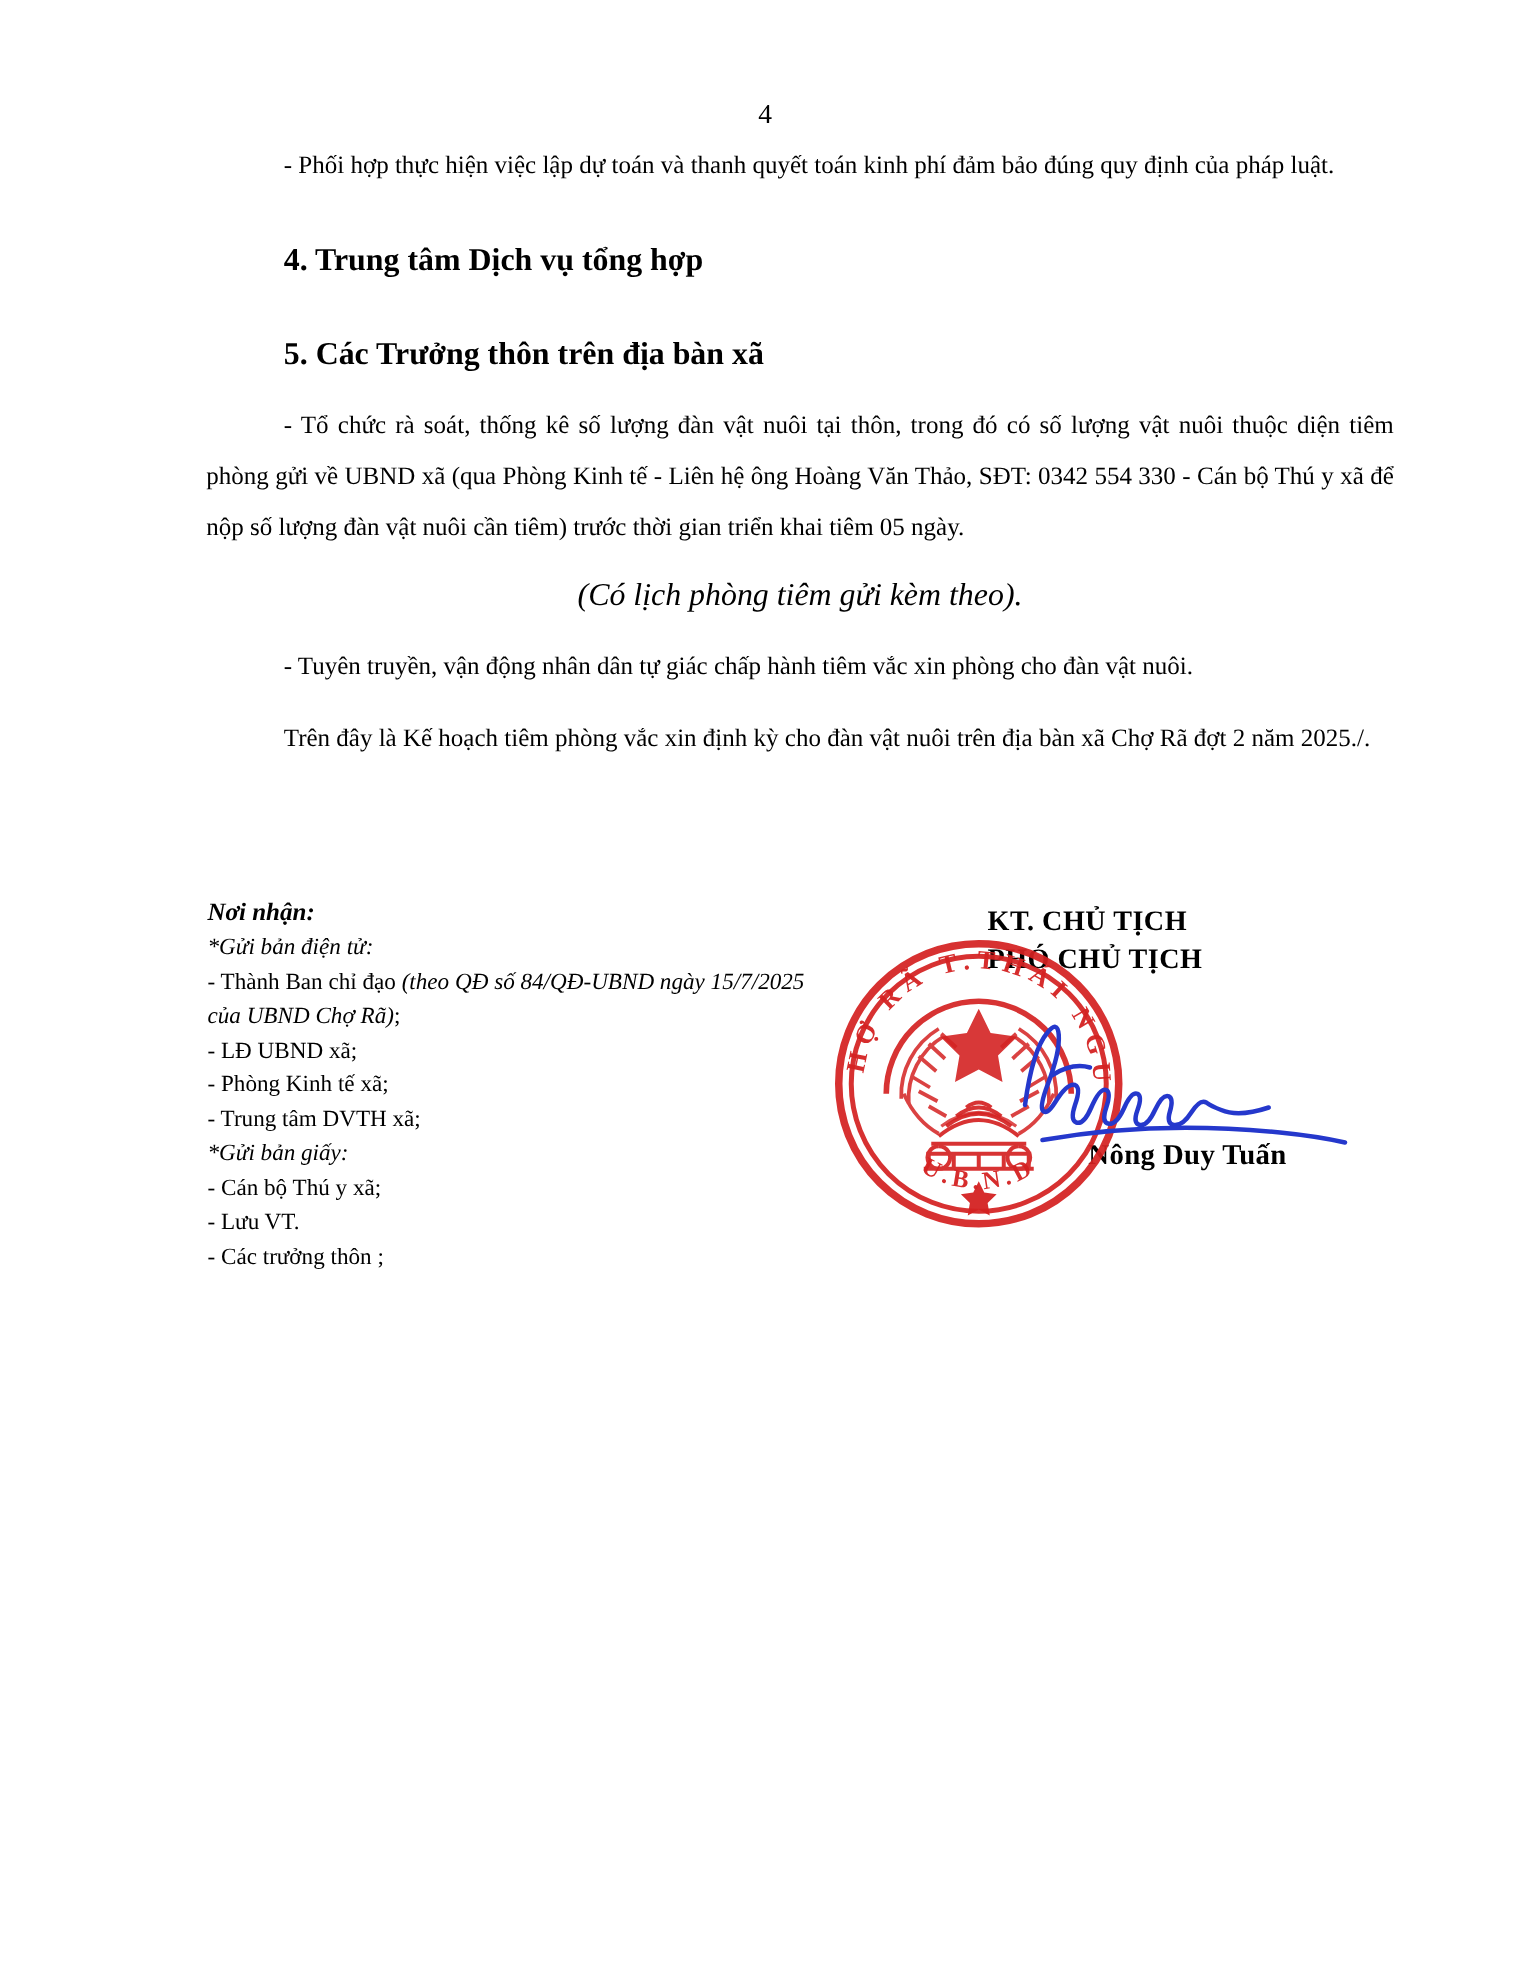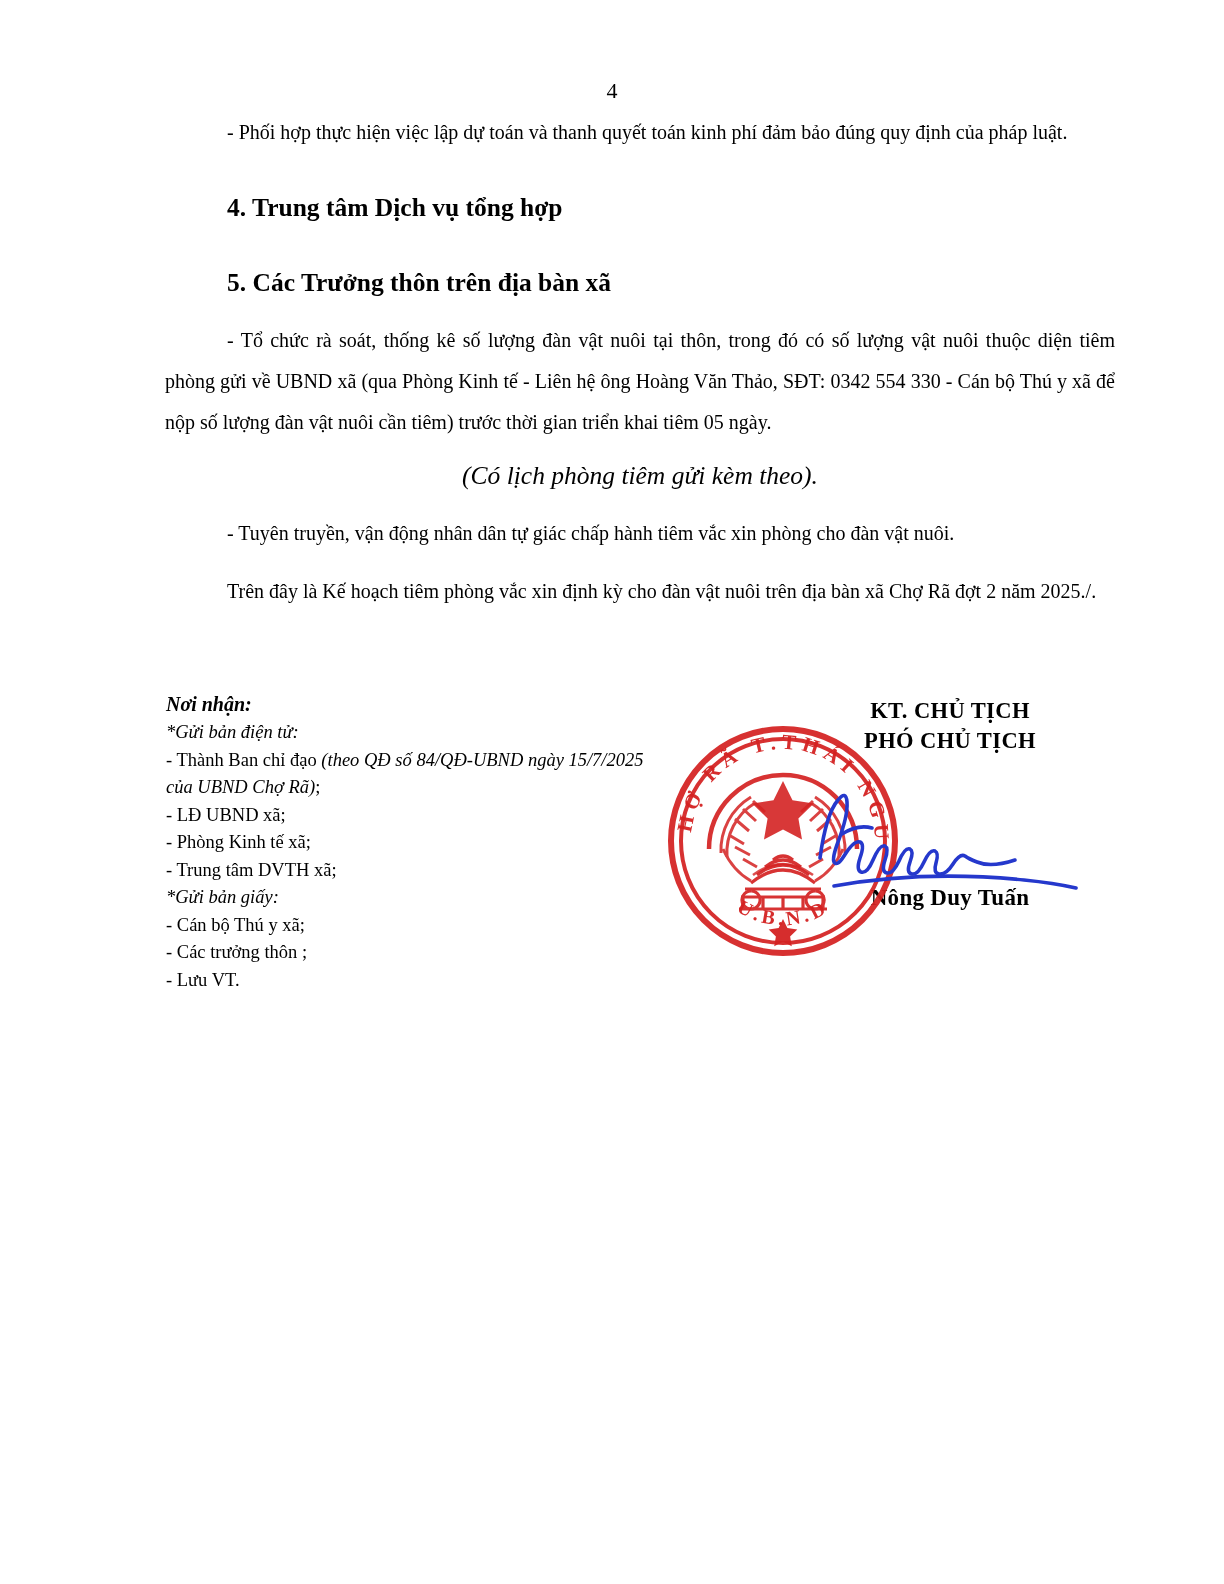--- a/index.html
+++ b/index.html
@@ -60,21 +60,21 @@
     font-style: italic;
     text-align: center;
     text-indent: 0;
   }
   .ital { }
 
   
   .footer {
     position: absolute;
     left: 0;
-    top: 690px;
+    top: 716px;
     width: 1224px;
     height: 340px;
   }
   .recipients {
     position: absolute;
     left: 166px;
     top: 0;
     width: 500px;
     font-size: 18.5px;
     line-height: 27.5px;
@@ -90,21 +90,20 @@
   }
   .recipients .ritem {
     white-space: normal;
   }
 
   .signblock {
     position: absolute;
     left: 790px;
     top: 6px;
     width: 320px;
-    text-align: center;
   }
   .signblock .sline {
     font-size: 22.5px;
     font-weight: bold;
     line-height: 30px;
     letter-spacing: 0.4px;
   }
   .signer-name {
     position: absolute;
     left: 790px;
@@ -168,22 +167,22 @@
 
     <div class="recipients">
       <div class="rtitle">Nơi nhận:</div>
       <div class="rsub">*Gửi bản điện tử:</div>
       <div class="ritem"><span>- Thành Ban chỉ đạo </span><span class="rsub">(theo QĐ số 84/QĐ-UBND  ngày 15/7/2025 của UBND Chợ Rã)</span><span>;</span></div>
       <div class="ritem">- LĐ UBND xã;</div>
       <div class="ritem">- Phòng Kinh tế xã;</div>
       <div class="ritem">- Trung tâm DVTH  xã;</div>
       <div class="rsub">*Gửi bản giấy:</div>
       <div class="ritem">- Cán bộ Thú y xã;</div>
+      <div class="ritem">- Lưu VT.</div>
       <div class="ritem">- Các trưởng thôn ;</div>
-      <div class="ritem">- Lưu VT.</div>
     </div>
 
     <div class="signblock">
       <div class="sline">KT. CHỦ TỊCH</div>
       <div class="sline">PHÓ CHỦ TỊCH</div>
     </div>
 
     <div class="signer-name">Nông Duy Tuấn</div>
 
     <div class="seal">

